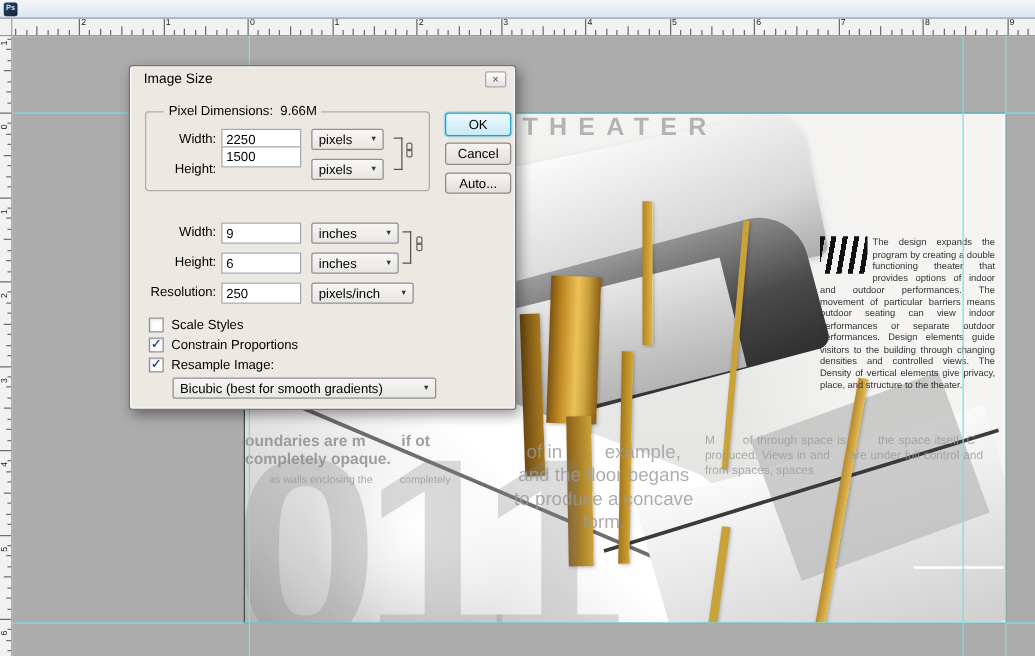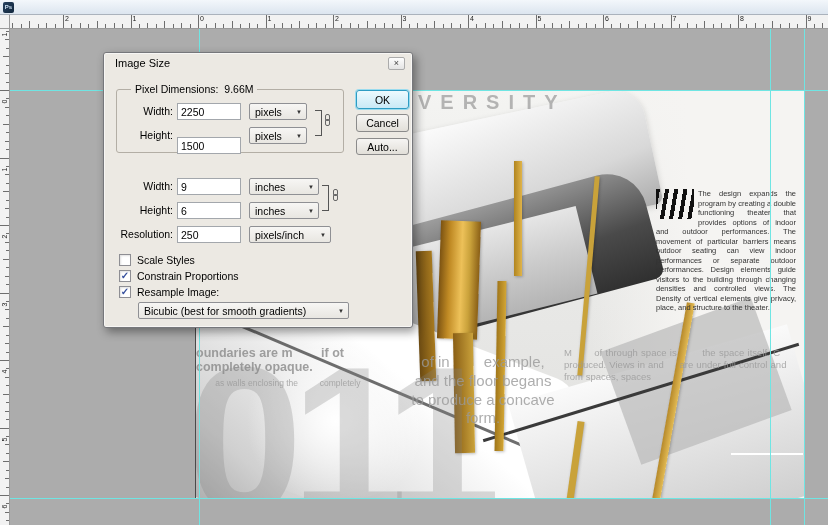--- a/index.html
+++ b/index.html
@@ -331,21 +331,21 @@
     <div class="shape gold g1"></div>
     <div class="shape gold g2"></div>
     <div class="shape gold g3"></div>
     <div class="shape gold g4"></div>
     <div class="shape gold g5"></div>
     <div class="shape gold g6"></div>
     <div class="shape gold g7"></div>
     <div class="shape gold g8"></div>
 
     <div class="p-bignum">011</div>
-    <div class="p-versity">VERSITY</div>
+    <div class="p-versity">THEATER</div>
 
     <div class="p-para">
       <span class="p-logo"></span>
       <span>The design expands the program by creating a double functioning theater that provides options of indoor and outdoor performances. The movement of particular barriers means outdoor seating can view indoor performances or separate outdoor performances. Design elements guide visitors to the building through changing densities and controlled views. The Density of vertical elements give privacy, place, and structure to the theater.</span>
     </div>
 
     <div class="cap cap1">
       <span class="b">oundaries are m   if ot completely opaque.</span>
       <span class="s">   as walls enclosing the    completely</span>
     </div>
@@ -370,21 +370,21 @@
         <span>9.66M</span>
       </div>
     </div>
     <div class="flabel" style="left:14px;top:52px">Width:</div>
     <input class="fin" style="left: 73px; top: 50px;" value="2250">
     <div class="combo" style="left:145px;top:50px;width:58px">
       <span class="combo-txt">pixels</span>
       <span class="combo-arrow">▼</span>
     </div>
     <div class="flabel" style="left:14px;top:76px">Height:</div>
-    <input class="fin" style="left: 73px; top: 84px;" value="1500">
+    <input class="fin" style="left: 73px; top: 64px;" value="1500">
     <div class="combo" style="left:145px;top:74px;width:58px">
       <span class="combo-txt">pixels</span>
       <span class="combo-arrow">▼</span>
     </div>
     <div class="bracket" style="left:211px;top:57px;height:26px"></div>
     <div class="chain" style="left:219px;top:61px;width:9px">
         <span></span>
         <span></span>
       </div>
 

